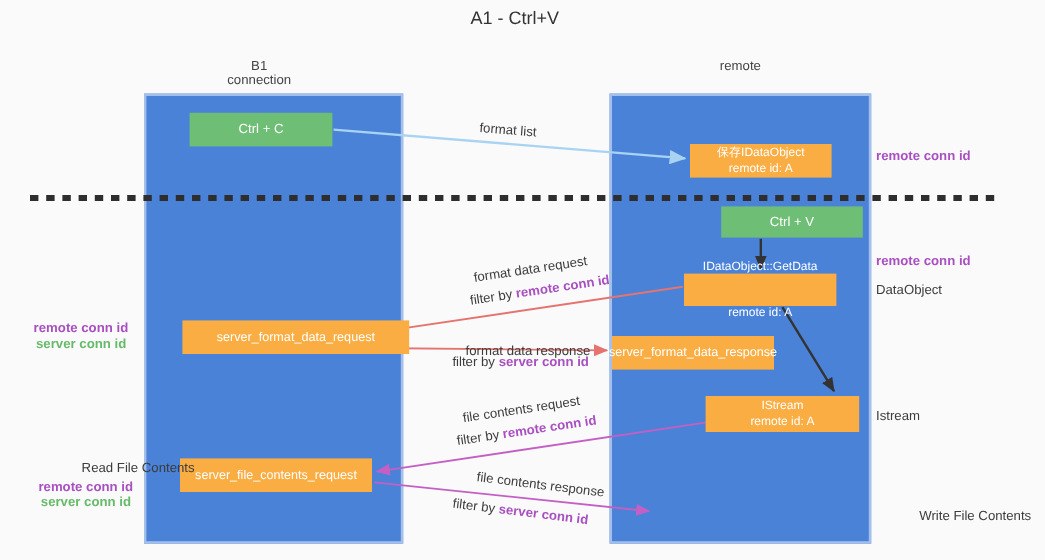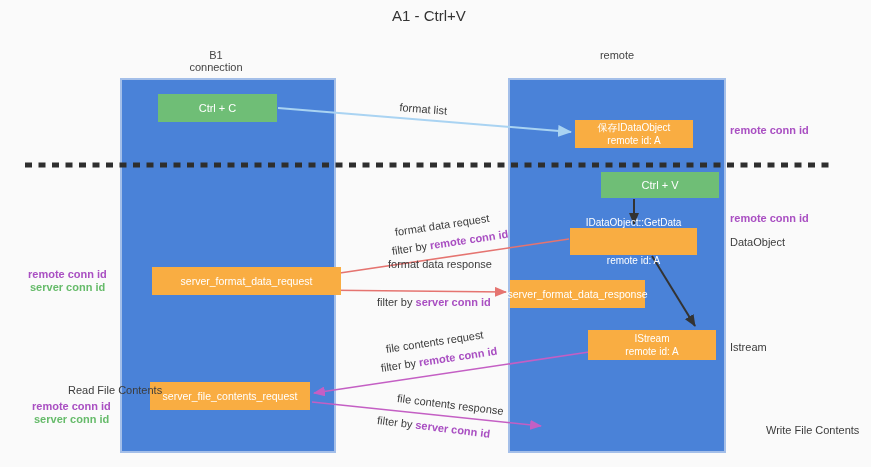--- a/index.html
+++ b/index.html
@@ -120,21 +120,21 @@
 
 
   <div class="flow-label rot-slight" style="left:400px;top:101px;">format list</div>
 
   <div class="flow-label rot-up" style="left:394px;top:226px;">format data request</div>
   <div class="flow-label rot-up" style="left:391px;top:245px;">
     <span>filter by</span>
     <span class="conn-purple">remote conn id</span>
   </div>
 
-  <div class="flow-label" style="left:388px;top:258px;">format data response</div>
+  <div class="flow-label" style="left:388px;top:287px;">format data response</div>
   <div class="flow-label" style="left:377px;top:296px;">
     <span>filter by</span>
     <span class="conn-purple">server conn id</span>
   </div>
 
   <div class="flow-label rot-up" style="left:385px;top:343px;">file contents request</div>
   <div class="flow-label rot-up" style="left:380px;top:362px;">
     <span>filter by</span>
     <span class="conn-purple">remote conn id</span>
   </div>

